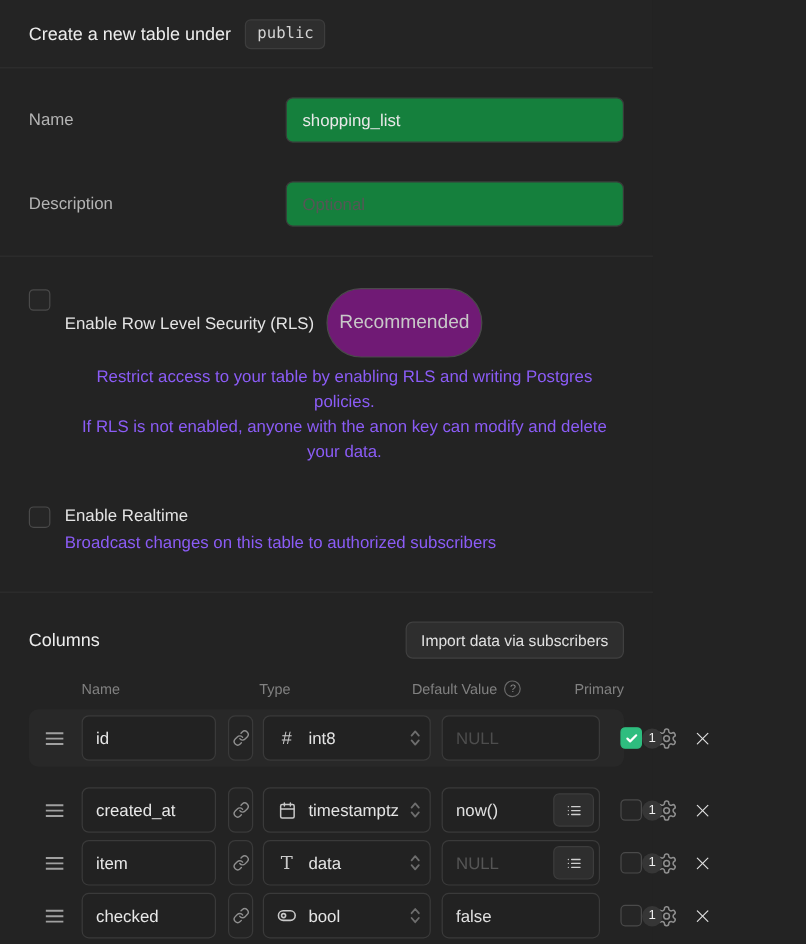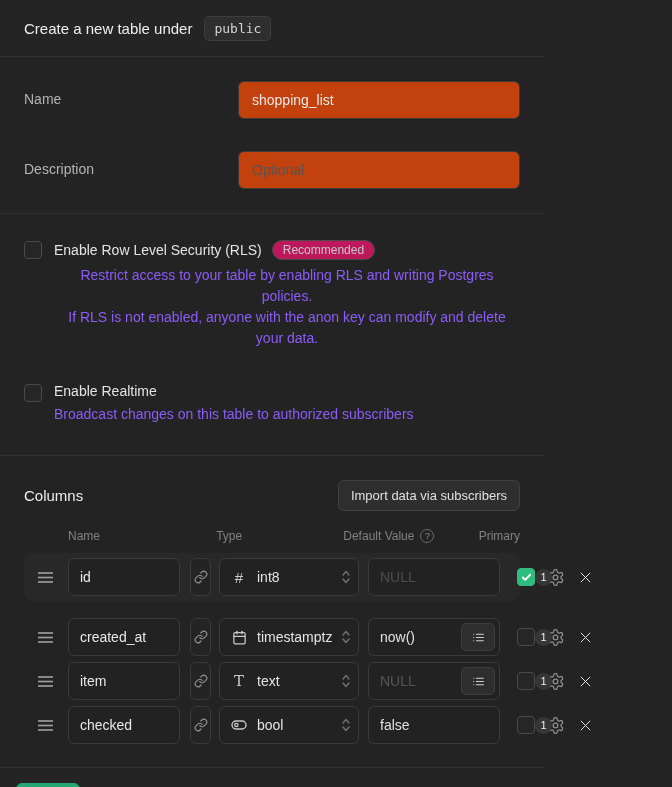--- a/index.html
+++ b/index.html
@@ -22,40 +22,40 @@
     font-family:"DejaVu Sans Mono", monospace; font-size:13px; color:#d4d4d4;
     background:#2e2e2e; border:1px solid #3d3d3d; border-radius:5px; padding:4px 9px;
   }
 
   
   .form-section { padding:24px; border-bottom:1px solid #2f2f2f; }
   .form-row { display:flex; align-items:flex-start; }
   .form-row + .form-row { margin-top:32px; }
   .form-label { width:214px; flex:0 0 214px; font-size:14px; color:#b4b4b4; padding-top:10px; }
   .text-input {
-    flex:1; height:38px; background:#c2410c; border:1px solid #3a3a3a; border-radius:6px;
+    flex:1; height:38px; background:#15803d; border:1px solid #3a3a3a; border-radius:6px;
     color:#e8e8e8; font-size:14px; padding:0 13px; outline:none; width:100%;
     font-family:"Liberation Sans", sans-serif;
   }
   .text-input::placeholder { color:#565656; }
 
   
   .options-section { padding:26px 24px 30px 24px; border-bottom:1px solid #2f2f2f; }
   .option-group { display:flex; align-items:flex-start; }
   .option-group + .option-group { margin-top:34px; }
   .checkbox {
     width:18px; height:18px; flex:0 0 18px; border:1px solid #4a4a4a; border-radius:4px;
     background:#262626; margin-top:1px; cursor:pointer;
   }
   .option-body { margin-left:12px;text-align:center; }
   .option-title-row { display:flex; align-items:center; gap:10px; }
   .option-title { font-size:14px; color:#e4e4e4; }
   .pill-badge {
-    font-size:12px; color:#c8c8c8; border:1px solid #4a4a4a; background:#be185d;
-    border-radius:999px; padding:2px 10px;
+    font-size:16px; color:#c8c8c8; border:1px solid #4a4a4a; background:#701a75;
+    border-radius:999px; padding:19px 10px;
   }
   .option-desc { font-size:14px; color:#8b5cf6; line-height:1.5; margin-top:5px; }
 
   
   .columns-section { padding:24px 24px 18px 24px; flex:1; }
   .columns-head { display:flex; align-items:center; justify-content:space-between; }
   .columns-title { font-size:15px; color:#ededed; }
   .import-btn {
     font-size:13px; color:#e0e0e0; background:#2e2e2e; border:1px solid #404040;
     border-radius:6px; padding:7px 12px; cursor:pointer; font-family:"Liberation Sans", sans-serif;
@@ -320,21 +320,21 @@
         </span>
         <input class="col-name-input" type="text" value="item" style="">
         <button class="link-btn">
           <svg width="14" height="14" viewBox="0 0 24 24" fill="none" stroke="currentColor" stroke-width="2" stroke-linecap="round">
               <path d="M10 13a5 5 0 0 0 7.54.54l3-3a5 5 0 0 0-7.07-7.07l-1.72 1.71"></path>
               <path d="M14 11a5 5 0 0 0-7.54-.54l-3 3a5 5 0 0 0 7.07 7.07l1.71-1.71"></path>
             </svg>
         </button>
         <div class="type-select">
           <span class="type-icon serif">T</span>
-          <span class="type-label">text</span>
+          <span class="type-label">data</span>
           <span class="select-chevrons">
             <svg width="12" height="16" viewBox="0 0 24 32" fill="none" stroke="currentColor" stroke-width="3" stroke-linecap="round" stroke-linejoin="round">
                 <polyline points="6,12 12,5 18,12"></polyline>
                 <polyline points="6,20 12,27 18,20"></polyline>
               </svg>
           </span>
         </div>
         <div class="default-wrap">
           <input class="default-input" type="text" placeholder="NULL" style="">
           <button class="menu-btn">

